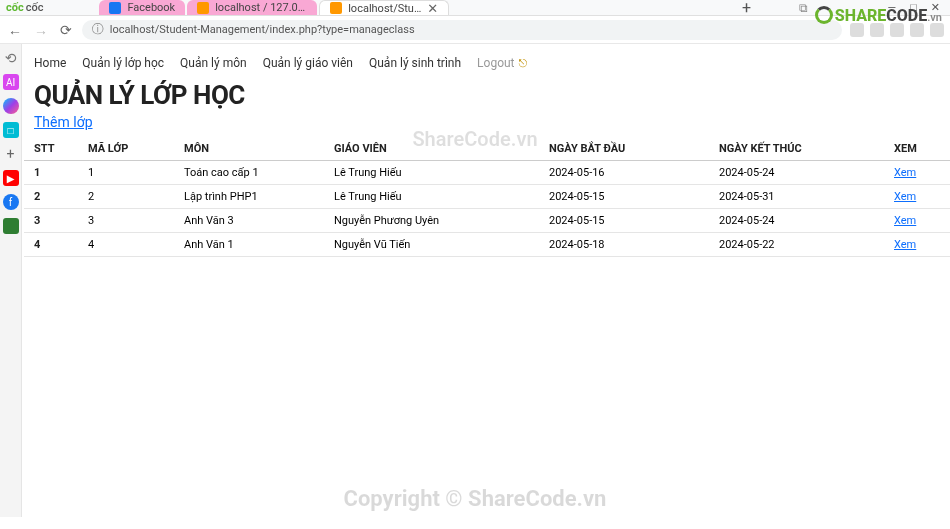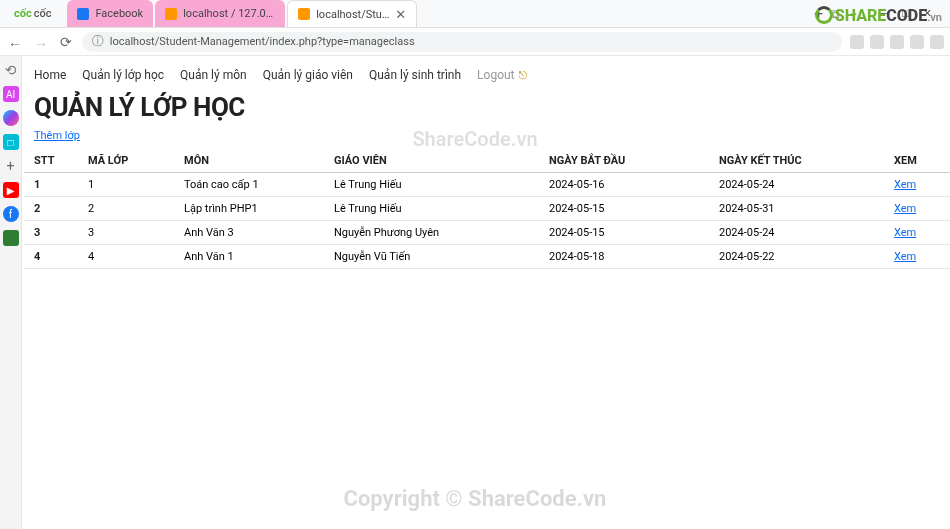--- a/index.html
+++ b/index.html
@@ -1,18 +1,18 @@
 <!DOCTYPE html>
 <html><head>
   <meta charset="utf-8">
   <style>
     * { margin: 0; padding: 0; box-sizing: border-box; font-family: -apple-system, BlinkMacSystemFont, "Segoe UI", Roboto, sans-serif; }
     body { width: 950px; height: 529px; background: #fff; overflow: hidden; position: relative; }
 
-    .title-bar { display: flex; align-items: center; height: 28px; background: #f8f9fa; border-bottom: 1px solid #e0e0e0; padding: 0 8px; font-size: 11px; }
+    .title-bar { display: flex; align-items: center; height: 16px; background: #f8f9fa; border-bottom: 1px solid #e0e0e0; padding: 0 0; font-size: 11px; gap: 40px; }
     .title-bar .app-logo { display: flex; align-items: center; gap: 2px; padding: 0 6px; font-weight: 500; }
     .title-bar .app-logo .a { color: #5fb932; font-weight: bold; }
     .title-bar .app-logo .b { color: #555; }
     .tabs { display: flex; flex: 1; height: 100%; margin-left: 10px; gap: 2px; }
     .tab { display: flex; align-items: center; gap: 6px; padding: 0 10px; border-radius: 6px 6px 0 0; height: 100%; background: #f9a8d4; cursor: pointer; max-width: 130px; overflow: hidden; }
     .tab.active { background: #fff; border: 1px solid #ddd; border-bottom: none; }
     .tab-title { white-space: nowrap; overflow: hidden; text-overflow: ellipsis; flex: 1; color: #444; }
     .tab-close { color: #666; font-size: 13px; line-height: 1; }
     .tab-icon { width: 12px; height: 12px; border-radius: 2px; display: inline-block; flex-shrink: 0; }
     .tab-add { padding: 0 8px; color: #555; font-size: 16px; cursor: pointer; }
@@ -40,21 +40,21 @@
     .sb-green2 { background: #2e7d32; }
 
     .content { flex: 1; padding: 8px 0 0 0; position: relative; overflow: hidden; }
     .topnav { display: flex; align-items: center; gap: 16px; padding: 4px 12px; font-size: 12px; color: #333; }
     .topnav a { color: #333; text-decoration: none; cursor: pointer; text-align: right; }
     .topnav .logout { color: #999; display: flex; align-items: center; gap: 4px; }
     .logout-ico { color: #c08f00; font-size: 11px; }
 
     .page-title { font-size: 26px; font-weight: 700; padding: 6px 12px 2px; color: #222; letter-spacing: -0.5px; }
     .add-link { padding: 0 12px 6px; }
-    .add-link a { color: #0d6efd; font-size: 11px; text-decoration: underline; cursor: pointer; }
+    .add-link a { color: #0d6efd; font-size: 14px; text-decoration: underline; cursor: pointer; }
 
     table { width: calc(100% - 2px); border-collapse: collapse; font-size: 11px; margin-left: 2px; }
     th, td { text-align: left; padding: 5px 10px; border-bottom: 1px solid #e5e5e5; }
     th { font-weight: 700; color: #222; border-bottom: 1px solid #ccc; }
     td.stt { font-weight: 700; color: #222; }
     td a.view { color: #0d6efd; text-decoration: underline; cursor: pointer; }
 
     .watermark1 { position: absolute; top: 127px; left: 0; right: 0; text-align: center; font-size: 20px; font-weight: 600; color: rgba(0,0,0,0.13); pointer-events: none; }
     .watermark2 { position: absolute; bottom: 18px; left: 0; right: 0; text-align: center; font-size: 22px; font-weight: 700; color: rgba(0,0,0,0.15); pointer-events: none; }
     .brand-logo { position: absolute; top: 6px; right: 8px; font-size: 16px; font-weight: 800; letter-spacing: 0; pointer-events: none; }

